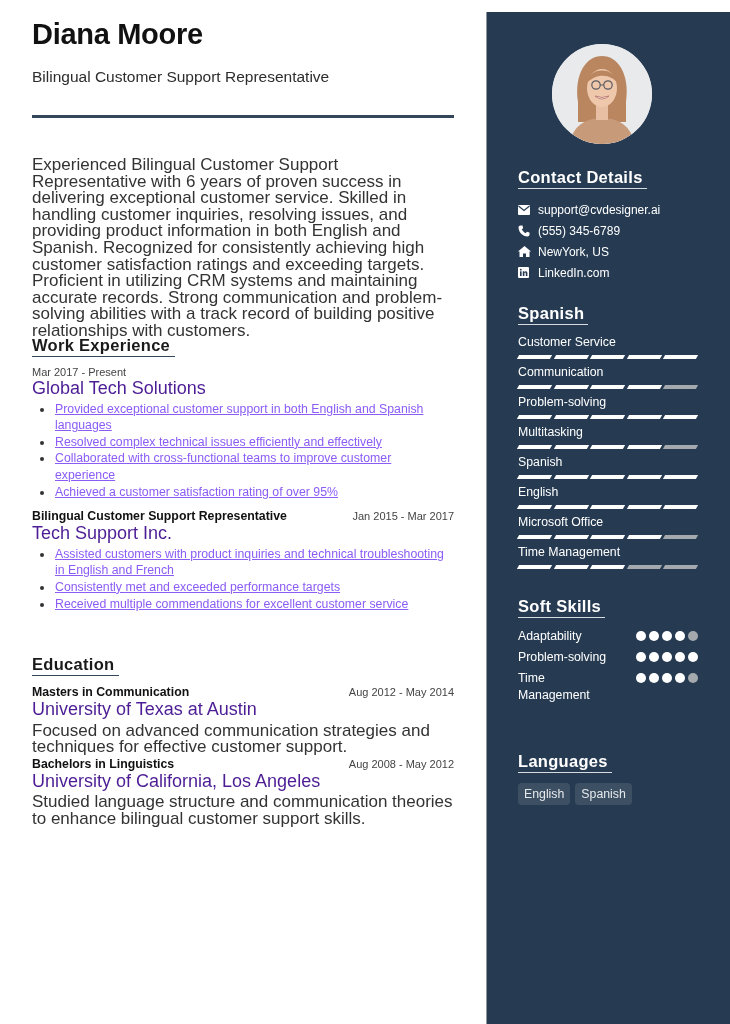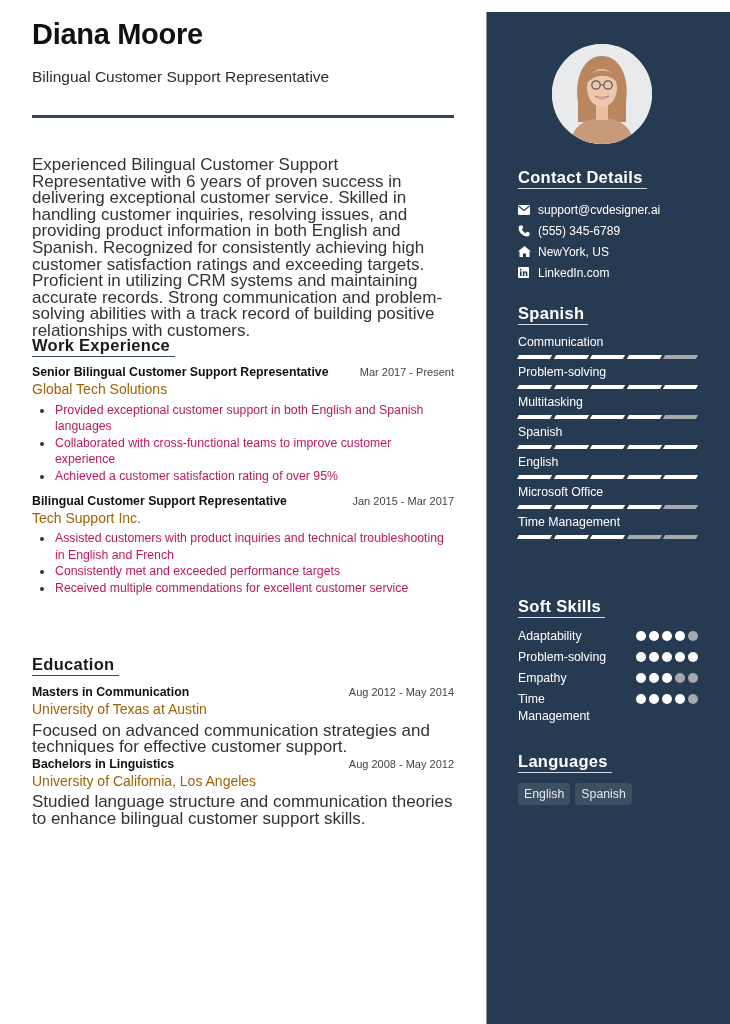--- a/index.html
+++ b/index.html
@@ -11,23 +11,23 @@
   .job-title { position: absolute; top: 67px; left: 0; font-size: 15.5px; color: #2d2d2d; line-height: 20px; }
   .header-rule { position: absolute; top: 115px; left: 0; width: 422px; height: 3px; background: #34465a; }
 
   .section-title { display: inline-block; font-size: 16.5px; font-weight: bold; color: #1a1a1a; letter-spacing: 0.3px; border-bottom: 1.5px solid #34465a; padding-right: 5px; line-height: 20px; padding-bottom: 1px; }
   .sec { position: absolute; left: 0; width: 422px; }
   .para { font-size: 17px; line-height: 16.6px; color: #333; }
 
   .entry-head { display: flex; justify-content: space-between; align-items: baseline; }
   .entry-title { font-size: 12.3px; font-weight: bold; color: #111; line-height: 17px; }
   .entry-date { font-size: 11px; color: #444; line-height: 16px; }
-  .entry-org { font-size: 14px; color: #a16207; line-height: 16.6px; }
+  .entry-org { font-size: 18px; color: #4c1d95; line-height: 16.6px; }
   ul.bullets { list-style: none; margin-top: 4px; }
-  ul.bullets li { position: relative; padding-left: 23px; font-size: 12.3px; line-height: 16.6px; color: #be185d; }
+  ul.bullets li { position: relative; padding-left: 23px; font-size: 12.3px; line-height: 16.6px; color: #8b5cf6; text-decoration: underline; }
   ul.bullets li::before { content: ""; position: absolute; left: 8px; top: 7px; width: 4px; height: 4px; border-radius: 50%; background: #333; }
 
   .sidebar { position: absolute; left: 486px; top: 12px; width: 293px; height: 1024px; background: #263b52; border-left: 1px solid #8d949b; }
   .avatar { position: absolute; left: 65px; top: 32px; width: 100px; height: 100px; border-radius: 50%; overflow: hidden; background: #e9ebec; }
   .sb-title { display: inline-block; font-size: 16.5px; font-weight: bold; color: #ffffff; letter-spacing: 0.3px; border-bottom: 1.5px solid #d6dbe0; padding-right: 4px; line-height: 20px; padding-bottom: 1px; }
   .sb-sec { position: absolute; left: 31px; width: 180px; }
   .contact-row { display: flex; align-items: center; height: 21px; color: #ffffff; font-size: 12px; }
   .contact-row .ic { width: 20px; display: flex; align-items: center; }
   .contact-row svg { display: block; }
 
@@ -56,26 +56,26 @@
 
   <div class="sec" style="top:145px;">
     <p class="para" style="margin-top:12px;">Experienced Bilingual Customer Support Representative with 6 years of proven success in delivering exceptional customer service. Skilled in handling customer inquiries, resolving issues, and providing product information in both English and Spanish. Recognized for consistently achieving high customer satisfaction ratings and exceeding targets. Proficient in utilizing CRM systems and maintaining accurate records. Strong communication and problem-solving abilities with a track record of building positive relationships with customers.</p>
   </div>
 
   <div class="sec" style="top:335px;">
     <div class="section-title">Work Experience</div>
 
     <div style="margin-top:7px;">
       <div class="entry-head">
-        <span class="entry-title">Senior Bilingual Customer Support Representative</span>
         <span class="entry-date">Mar 2017 - Present</span>
       </div>
       <div class="entry-org">Global Tech Solutions</div>
       <ul class="bullets">
         <li>Provided exceptional customer support in both English and Spanish languages</li>
+        <li>Resolved complex technical issues efficiently and effectively</li>
         <li>Collaborated with cross-functional teams to improve customer experience</li>
         <li>Achieved a customer satisfaction rating of over 95%</li>
       </ul>
     </div>
 
     <div style="margin-top:8px;">
       <div class="entry-head">
         <span class="entry-title">Bilingual Customer Support Representative</span>
         <span class="entry-date">Jan 2015 - Mar 2017</span>
       </div>
@@ -166,20 +166,30 @@
         </span>
         <span>LinkedIn.com</span>
       </div>
     </div>
   </div>
 
   <div class="sb-sec" style="top:291px;">
     <div class="sb-title">Spanish</div>
     <div id="skills-list" style="margin-top:9px;">
       <div class="skill">
+        <div class="skill-label">Customer Service</div>
+        <div class="skill-bar">
+            <span class="seg"></span>
+            <span class="seg"></span>
+            <span class="seg"></span>
+            <span class="seg"></span>
+            <span class="seg"></span>
+          </div>
+      </div>
+      <div class="skill">
         <div class="skill-label">Communication</div>
         <div class="skill-bar">
             <span class="seg"></span>
             <span class="seg"></span>
             <span class="seg"></span>
             <span class="seg"></span>
             <span class="seg off"></span>
           </div>
       </div>
       <div class="skill">
@@ -262,30 +272,20 @@
         <span class="soft-label">Problem-solving</span>
         <span class="dots">
             <span class="dot"></span>
             <span class="dot"></span>
             <span class="dot"></span>
             <span class="dot"></span>
             <span class="dot"></span>
           </span>
       </div>
       <div class="soft-row">
-        <span class="soft-label">Empathy</span>
-        <span class="dots">
-            <span class="dot"></span>
-            <span class="dot"></span>
-            <span class="dot"></span>
-            <span class="dot off"></span>
-            <span class="dot off"></span>
-          </span>
-      </div>
-      <div class="soft-row">
         <span class="soft-label" style="width:80px;">Time Management</span>
         <span class="dots">
             <span class="dot"></span>
             <span class="dot"></span>
             <span class="dot"></span>
             <span class="dot"></span>
             <span class="dot off"></span>
           </span>
       </div>
     </div>

